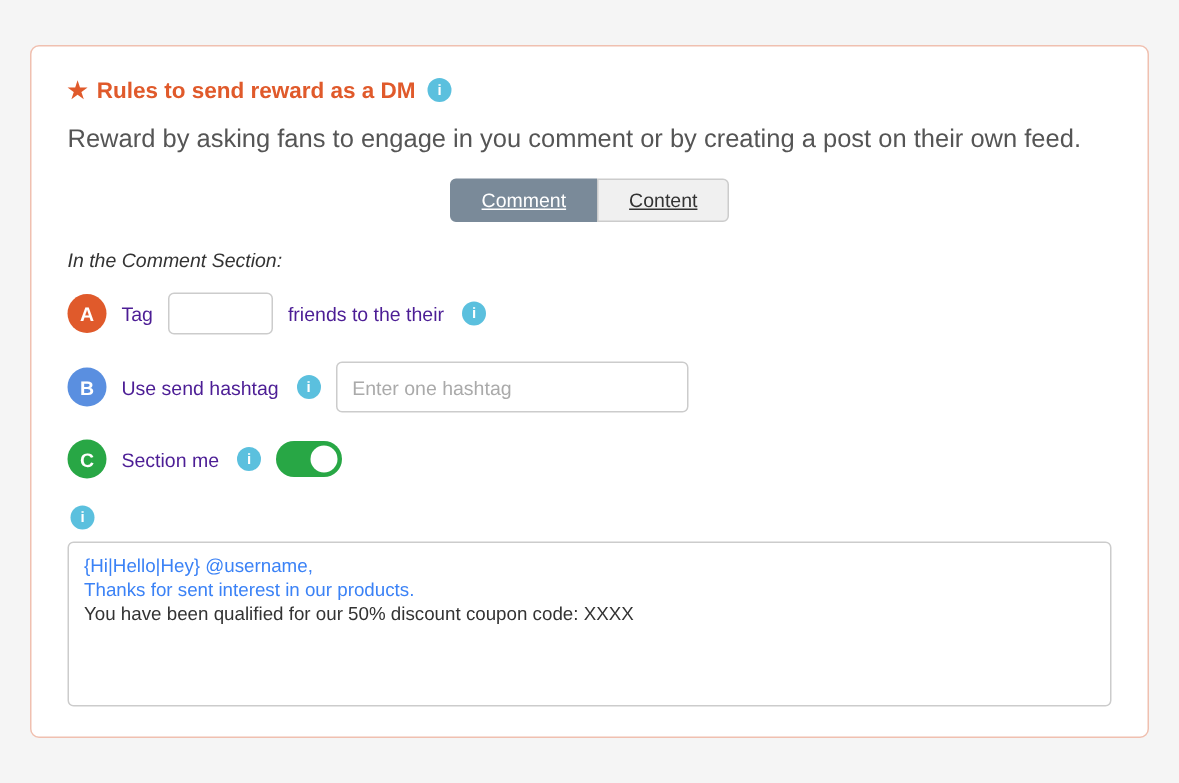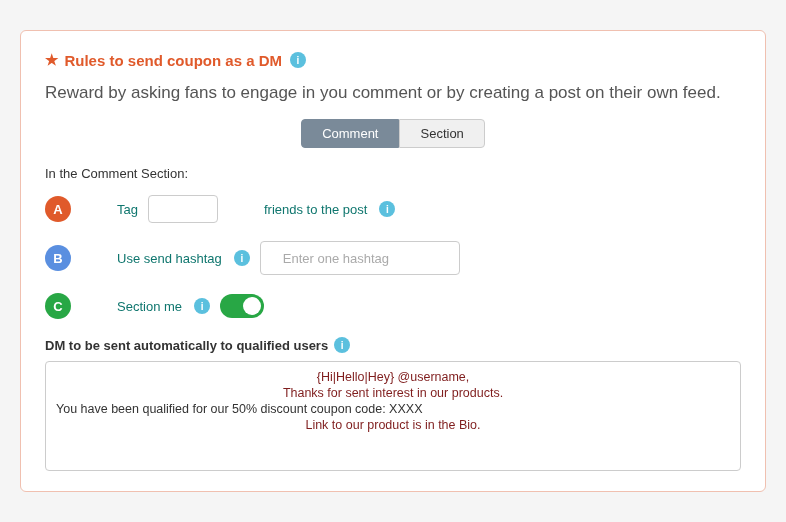--- a/index.html
+++ b/index.html
@@ -55,36 +55,38 @@
       justify-content: center;
       margin-bottom: 18px;
     }
     .tab-btn {
       padding: 6px 20px;
       font-size: 13px;
       border: 1px solid #ccc;
       cursor: pointer;
       background: #f0f0f0;
       color: #333;
+      text-decoration: underline;
     }
     .tab-btn.active {
       background: #7a8a99;
       color: white;
       border-color: #7a8a99;
     }
     .tab-btn:first-child {
       border-radius: 4px 0 0 4px;
     }
     .tab-btn:last-child {
       border-radius: 0 4px 4px 0;
     }
     .section-label {
       font-size: 13px;
       color: #333;
       margin-bottom: 14px;
+      font-style: italic;
     }
     .form-row {
       display: flex;
       align-items: center;
       margin-bottom: 18px;
       gap: 10px;
     }
     .circle-label {
       width: 26px;
       height: 26px;
@@ -95,41 +97,40 @@
       font-weight: bold;
       font-size: 13px;
       color: white;
       flex-shrink: 0;
     }
     .circle-a { background: #e05a2b; }
     .circle-b { background: #5a8fe0; }
     .circle-c { background: #28a745; }
     .row-text {
       font-size: 13px;
-      color: #0f766e;
+      color: #4c1d95;
       display: flex;
       align-items: center;
       gap: 4px;
-      margin-left: 36px;
     }
     .small-input {
       width: 70px;
       height: 28px;
       border: 1px solid #ccc;
       border-radius: 4px;
       padding: 0 6px;
       font-size: 13px;
       color: #333;
     }
     .hashtag-input {
-      width: 200px;
+      width: 235px;
       height: 34px;
       border: 1px solid #ccc;
       border-radius: 4px;
-      padding: 0 22px;
+      padding: 0 10px;
       font-size: 13px;
       color: #999;
     }
     .hashtag-input::placeholder { color: #aaa; }
     
     .toggle-switch {
       position: relative;
       width: 44px;
       height: 24px;
       display: inline-block;
@@ -180,48 +181,48 @@
       width: 12px;
     }
     .dm-textarea-wrapper::-webkit-scrollbar-thumb {
       background: #bbb;
       border-radius: 6px;
     }
     .dm-textarea-wrapper::-webkit-scrollbar-track {
       background: #f0f0f0;
     }
     .dm-line { margin-bottom: 2px; }
-    .dm-line.blue { color: #7f1d1d; text-align: center; }
+    .dm-line.blue { color: #3b82f6; }
     .dm-line.normal { color: #333; }
   </style>
 </head>
 <body>
 
 <div class="card">
 
   <div class="rules-title">
     <span class="star-icon">★</span>
-    <span>Rules to send coupon as a DM</span>
+    <span>Rules to send reward as a DM</span>
     <span class="info-icon">i</span>
   </div>
 
   <div class="subtitle">Reward by asking fans to engage in you comment or by creating a post on their own feed.</div>
 
   <div class="tab-group">
     <button class="tab-btn active">Comment</button>
-    <button class="tab-btn">Section</button>
+    <button class="tab-btn">Content</button>
   </div>
 
   <div class="section-label">In the Comment Section:</div>
 
   <div class="form-row">
     <div class="circle-label circle-a">A</div>
     <span class="row-text">Tag</span>
     <input class="small-input" type="text" value="" style="">
-    <span class="row-text">friends to the post</span>
+    <span class="row-text">friends to the their</span>
     <span class="info-icon">i</span>
   </div>
 
   <div class="form-row">
     <div class="circle-label circle-b">B</div>
     <span class="row-text">Use send hashtag</span>
     <span class="info-icon">i</span>
     <input class="hashtag-input" type="text" placeholder="Enter one hashtag" style="">
   </div>
 
@@ -230,23 +231,21 @@
     <span class="row-text">Section me</span>
     <span class="info-icon">i</span>
     <label class="toggle-switch">
       <input type="checkbox" checked="" style="">
       <span class="toggle-slider"></span>
     </label>
   </div>
 
   <div>
     <div class="dm-label">
-      <span>DM to be sent automatically to qualified users</span>
       <span class="info-icon">i</span>
     </div>
     <div class="dm-textarea-wrapper">
       <div class="dm-line blue">{Hi|Hello|Hey} @username,</div>
       <div class="dm-line blue">Thanks for sent interest in our products.</div>
       <div class="dm-line normal">You have been qualified for our 50% discount coupon code: XXXX</div>
-      <div class="dm-line blue">Link to our product is in the Bio.</div>
     </div>
   </div>
 </div>
 
 </body></html>

